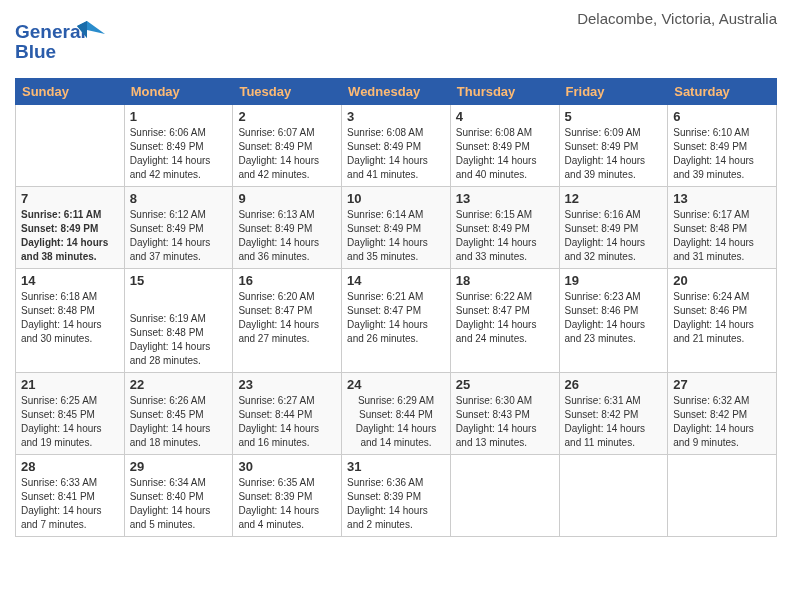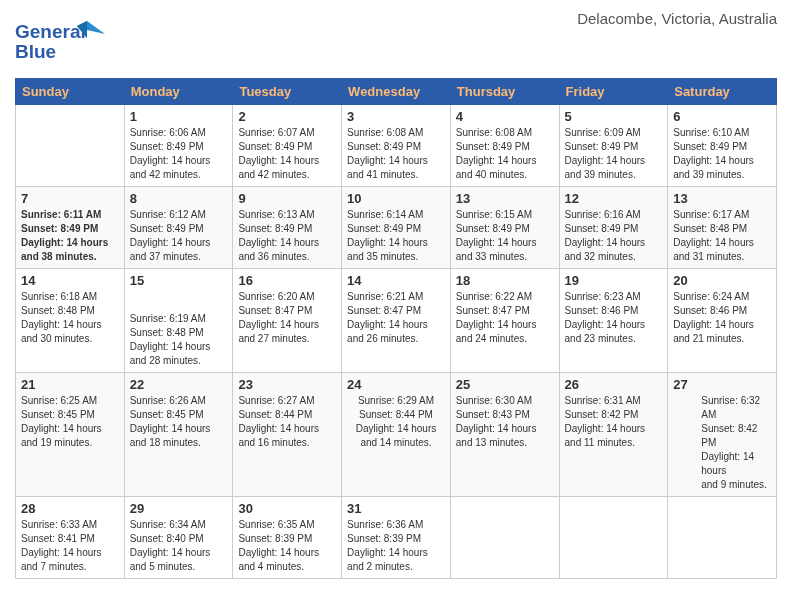--- a/index.html
+++ b/index.html
@@ -297,21 +297,21 @@
           </td>
           <td>
             <span class="day-number">26</span>
             <div class="day-info" style="white-space: pre-line;">Sunrise: 6:31 AM
 Sunset: 8:42 PM
 Daylight: 14 hours
 and 11 minutes.</div>
           </td>
           <td>
             <span class="day-number">27</span>
-            <div class="day-info" style="white-space: pre-line; margin-left: 28px;">Sunrise: 6:32 AM
+            <div class="day-info" style="white-space: pre-line;">Sunrise: 6:32 AM
 Sunset: 8:42 PM
 Daylight: 14 hours
 and 9 minutes.</div>
           </td>
         </tr>
         <tr>
           <td>
             <span class="day-number">28</span>
             <div class="day-info" style="white-space: pre-line;">Sunrise: 6:33 AM
 Sunset: 8:41 PM

